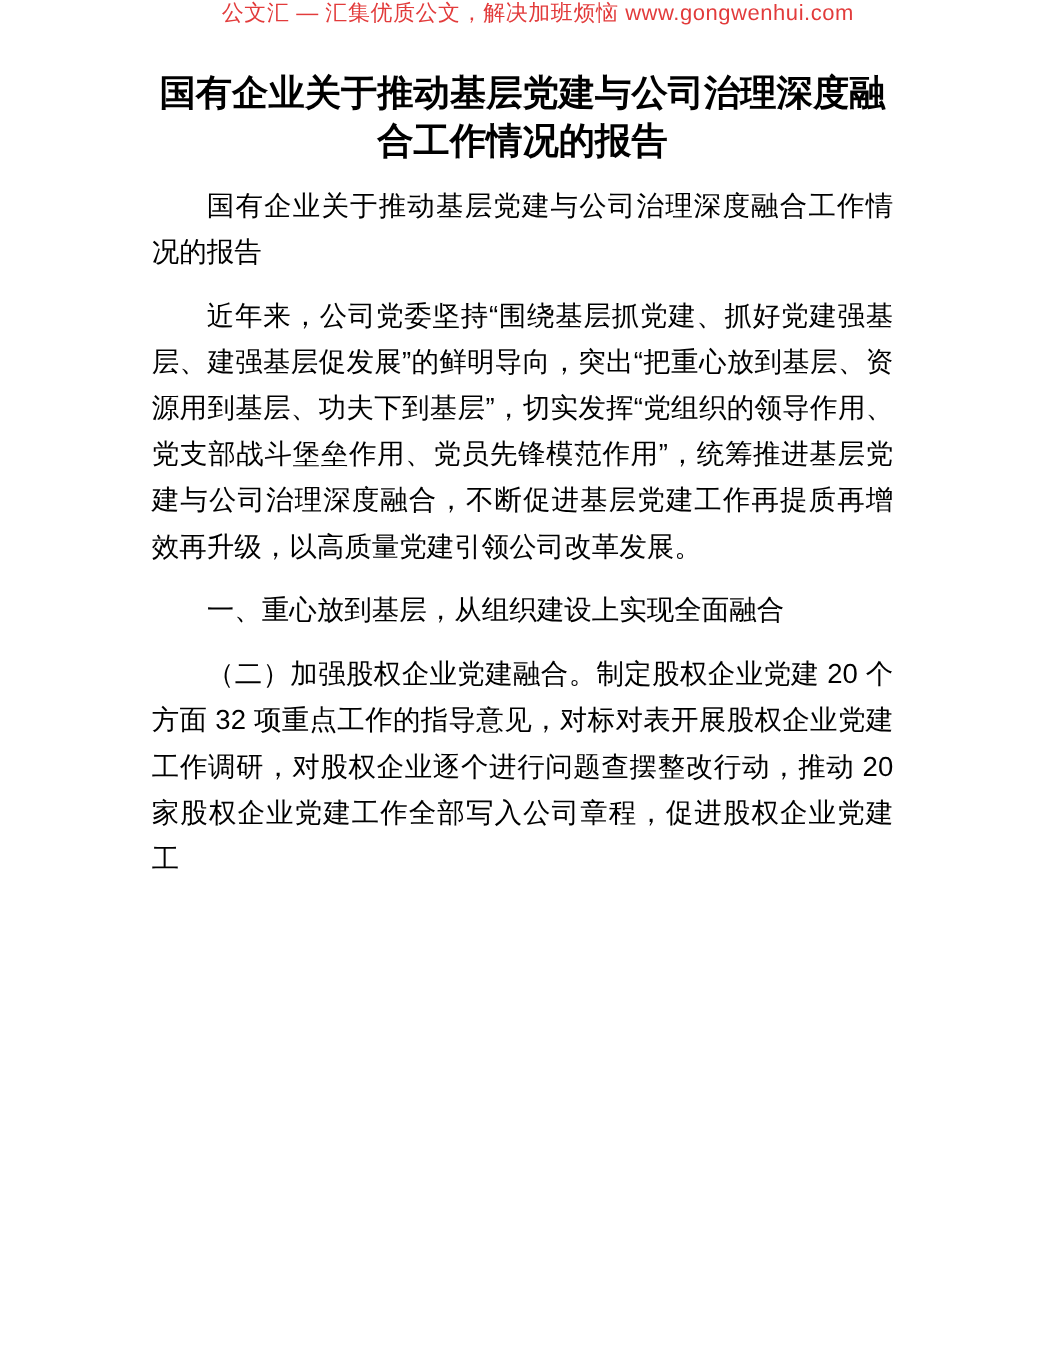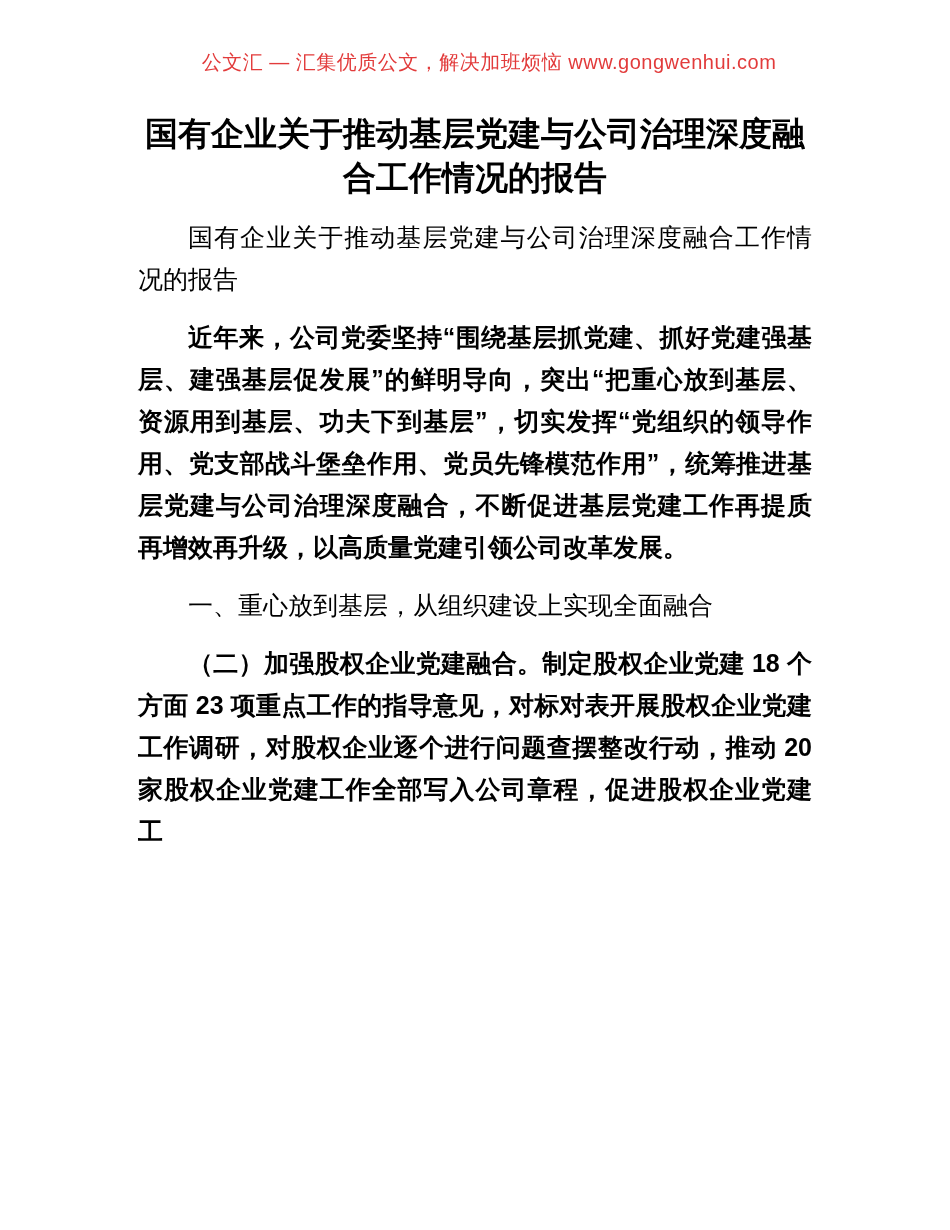--- a/index.html
+++ b/index.html
@@ -8,21 +8,20 @@
   }
   body {
     width: 950px;
     height: 1230px;
     background: #ffffff;
     color: #000000;
     font-family: "Liberation Sans", sans-serif;
     overflow: hidden;
   }
   .watermark {
-    padding-top: 50px;
     text-align: center;
     font-size: 20px;
     line-height: 24px;
     letter-spacing: 0.5px;
     margin-left: 28px;
   }
   .doc {
     padding: 0 138px;
   }
   .title {
@@ -32,34 +31,33 @@
     line-height: 44px;
     text-align: center;
   }
   .para {
     margin: 16px 0;
     font-size: 25px;
     line-height: 42px;
     text-indent: 2em;
     text-align: justify;
     word-break: break-all;
-    font-weight: bold;
   }
   .para.subtitle, .para.heading {
     font-weight: 400;
   }
 </style>
 </head>
 <body>
 
 <div class="watermark" style="color: rgb(226, 59, 59);">
   <span>公文汇 — 汇集优质公文，解决加班烦恼 www.gongwenhui.com</span>
 </div>
 
 <main class="doc">
   <h1 class="title">国有企业关于推动基层党建与公司治理深度融合工作情况的报告</h1>
   <div id="paragraphs">
       <p class="para subtitle">国有企业关于推动基层党建与公司治理深度融合工作情况的报告</p>
       <p class="para body">近年来，公司党委坚持“围绕基层抓党建、抓好党建强基层、建强基层促发展”的鲜明导向，突出“把重心放到基层、资源用到基层、功夫下到基层”，切实发挥“党组织的领导作用、党支部战斗堡垒作用、党员先锋模范作用”，统筹推进基层党建与公司治理深度融合，不断促进基层党建工作再提质再增效再升级，以高质量党建引领公司改革发展。</p>
       <p class="para heading">一、重心放到基层，从组织建设上实现全面融合</p>
-      <p class="para body">（二）加强股权企业党建融合。制定股权企业党建 18 个方面 23 项重点工作的指导意见，对标对表开展股权企业党建工作调研，对股权企业逐个进行问题查摆整改行动，推动 20 家股权企业党建工作全部写入公司章程，促进股权企业党建工</p>
+      <p class="para body">（二）加强股权企业党建融合。制定股权企业党建 20 个方面 32 项重点工作的指导意见，对标对表开展股权企业党建工作调研，对股权企业逐个进行问题查摆整改行动，推动 20 家股权企业党建工作全部写入公司章程，促进股权企业党建工</p>
     </div>
 </main>
 
 </body></html>

